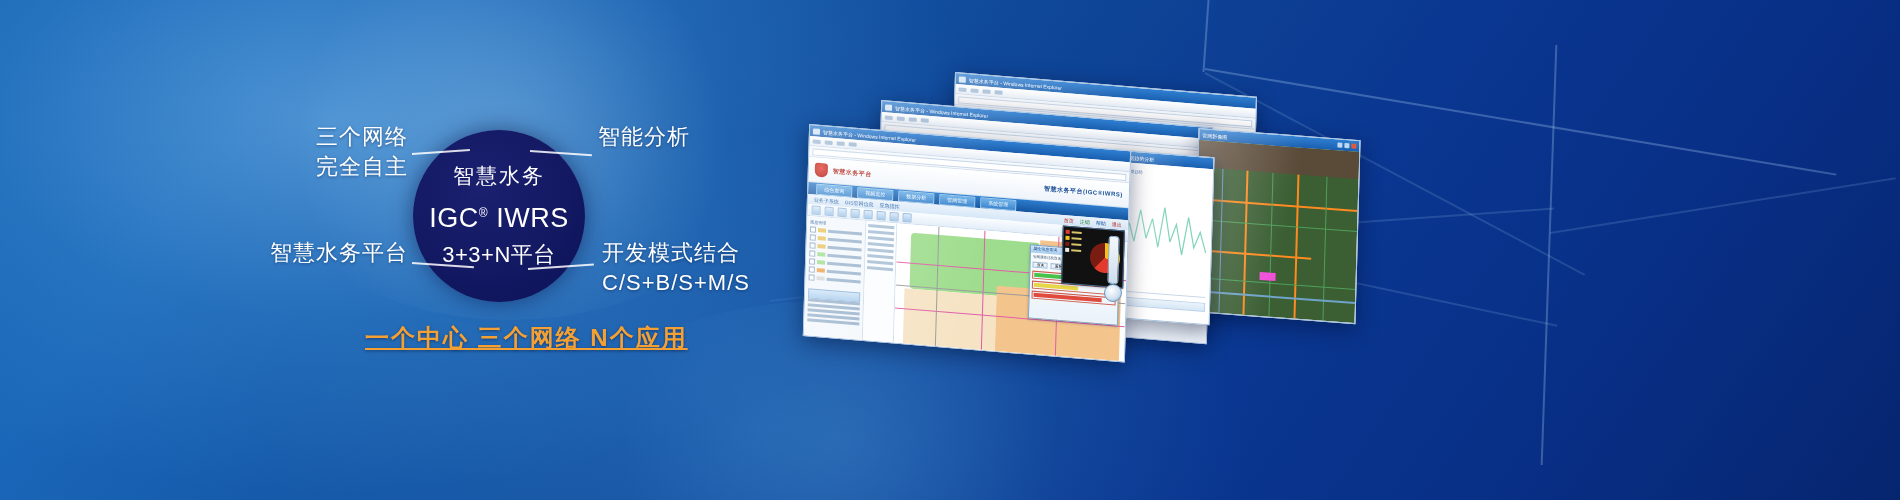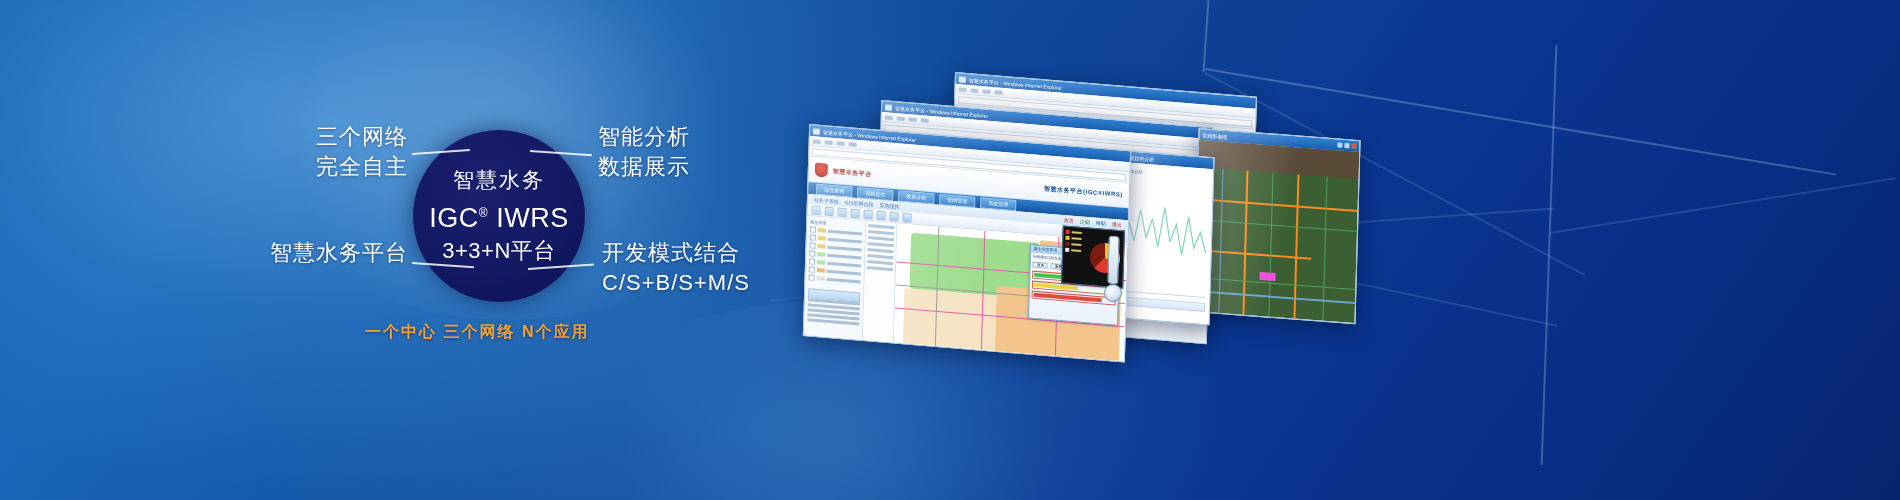--- a/index.html
+++ b/index.html
@@ -33,27 +33,27 @@
   
   #core{
     position:absolute;left:413px;top:130px;width:172px;height:172px;
     border-radius:50%;
     background:radial-gradient(circle at 40% 32%, #1b2070 0%, #141a64 45%, #0d1358 100%);
     box-shadow:0 0 22px rgba(5,18,70,0.55);
     display:flex;flex-direction:column;align-items:center;justify-content:center;
     color:#fff;text-align:center;
   }
   #core .c1{font-size:21px;letter-spacing:2px;line-height:26px;margin-bottom:2px;}
-  #core .c2{font-size:27px;letter-spacing:0.5px;line-height:36px;white-space:nowrap;text-align:right;}
+  #core .c2{font-size:27px;letter-spacing:0.5px;line-height:44px;white-space:nowrap;text-align:right;}
   #core .c2 sup{font-size:12px;vertical-align:super;}
   #core .c3{font-size:22px;letter-spacing:0.5px;line-height:30px;}
   #tagline{
     position:absolute;left:365px;top:322px;width:420px;
-    color:#f5a032;font-size:16px;letter-spacing:2px;font-weight:bold;
-    text-shadow:0 1px 3px rgba(0,20,60,0.5);white-space:nowrap;
+    color:#f5a032;font-size:24px;letter-spacing:2px;font-weight:bold;
+    text-shadow:0 1px 3px rgba(0,20,60,0.5);white-space:nowrap;text-decoration:underline;
   }
 
   
   .win{
     position:absolute;background:#f2f6fb;
     box-shadow:0 6px 22px rgba(0,10,45,0.45);
     overflow:hidden;border:1px solid #a8c4e2;
   }
   .win .titlebar{
     height:11px;background:linear-gradient(#2f7fd1,#1a5fb0);
@@ -487,21 +487,20 @@
   </div>
 
   <div class="lbl l" style="left:268px;top:122px;width:140px;">
     <div>三个网络</div>
     <div>完全自主</div>
   </div>
   <div class="connector" style="left:412px;top:153px;width:58px;transform:rotate(-4deg);transform-origin:left center;"></div>
 
   <div class="lbl r" style="left:598px;top:122px;width:180px;">
     <div>智能分析</div>
-    <div>数据展示</div>
   </div>
   <div class="connector" style="left:530px;top:150px;width:62px;transform:rotate(4deg);transform-origin:left center;"></div>
 
   <div class="lbl l" style="left:258px;top:238px;width:150px;">
     <div>智慧水务平台</div>
   </div>
   <div class="connector" style="left:412px;top:262px;width:62px;transform:rotate(4deg);transform-origin:left center;"></div>
 
   <div class="lbl r" style="left:602px;top:238px;width:190px;">
     <div>开发模式结合</div>

